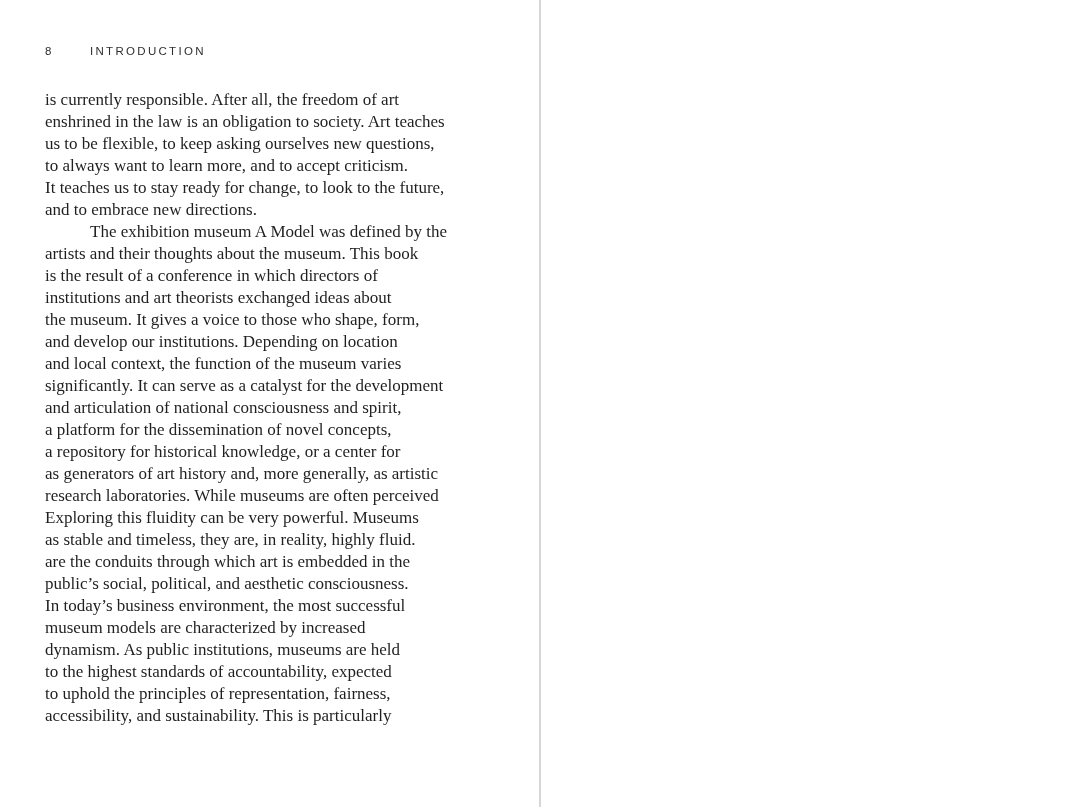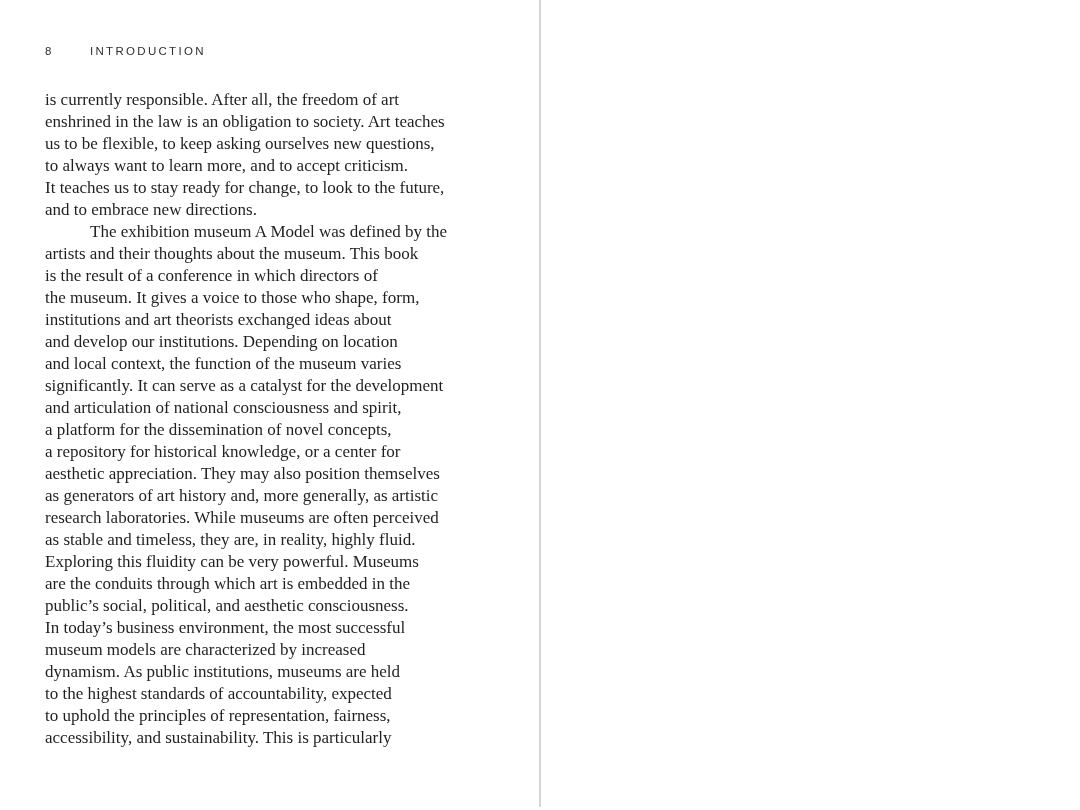--- a/index.html
+++ b/index.html
@@ -59,33 +59,32 @@
     <div class="body">
         <div class="line"><span>is currently responsible. After all, the freedom of art</span></div>
         <div class="line"><span>enshrined in the law is an obligation to society. Art teaches</span></div>
         <div class="line"><span>us to be flexible, to keep asking ourselves new questions,</span></div>
         <div class="line"><span>to always want to learn more, and to accept criticism.</span></div>
         <div class="line"><span>It teaches us to stay ready for change, to look to the future,</span></div>
         <div class="line"><span>and to embrace new directions.</span></div>
         <div class="line indent"><span>The exhibition museum </span><span class="italic">A Model</span><span> was defined by the</span></div>
         <div class="line"><span>artists and their thoughts about the museum. This book</span></div>
         <div class="line"><span>is the result of a conference in which directors of</span></div>
+        <div class="line"><span>institutions and art theorists exchanged ideas about</span></div>
         <div class="line"><span>the museum. It gives a voice to those who shape, form,</span></div>
-        <div class="line"><span>institutions and art theorists exchanged ideas about</span></div>
         <div class="line"><span>and develop our institutions. Depending on location</span></div>
         <div class="line"><span>and local context, the function of the museum varies</span></div>
         <div class="line"><span>significantly. It can serve as a catalyst for the development</span></div>
         <div class="line"><span>and articulation of national consciousness and spirit,</span></div>
         <div class="line"><span>a platform for the dissemination of novel concepts,</span></div>
         <div class="line"><span>a repository for historical knowledge, or a center for</span></div>
-        <div class="line"><span>aesthetic appreciation. They may also position themselves</span></div>
         <div class="line"><span>as generators of art history and, more generally, as artistic</span></div>
         <div class="line"><span>research laboratories. While museums are often perceived</span></div>
+        <div class="line"><span>Exploring this fluidity can be very powerful. Museums</span></div>
         <div class="line"><span>as stable and timeless, they are, in reality, highly fluid.</span></div>
-        <div class="line"><span>Exploring this fluidity can be very powerful. Museums</span></div>
         <div class="line"><span>are the conduits through which art is embedded in the</span></div>
         <div class="line"><span>public’s social, political, and aesthetic consciousness.</span></div>
         <div class="line"><span>In today’s business environment, the most successful</span></div>
         <div class="line"><span>museum models are characterized by increased</span></div>
         <div class="line"><span>dynamism. As public institutions, museums are held</span></div>
         <div class="line"><span>to the highest standards of accountability, expected</span></div>
         <div class="line"><span>to uphold the principles of representation, fairness,</span></div>
         <div class="line"><span>accessibility, and sustainability. This is particularly</span></div>
       </div>
   </div>

